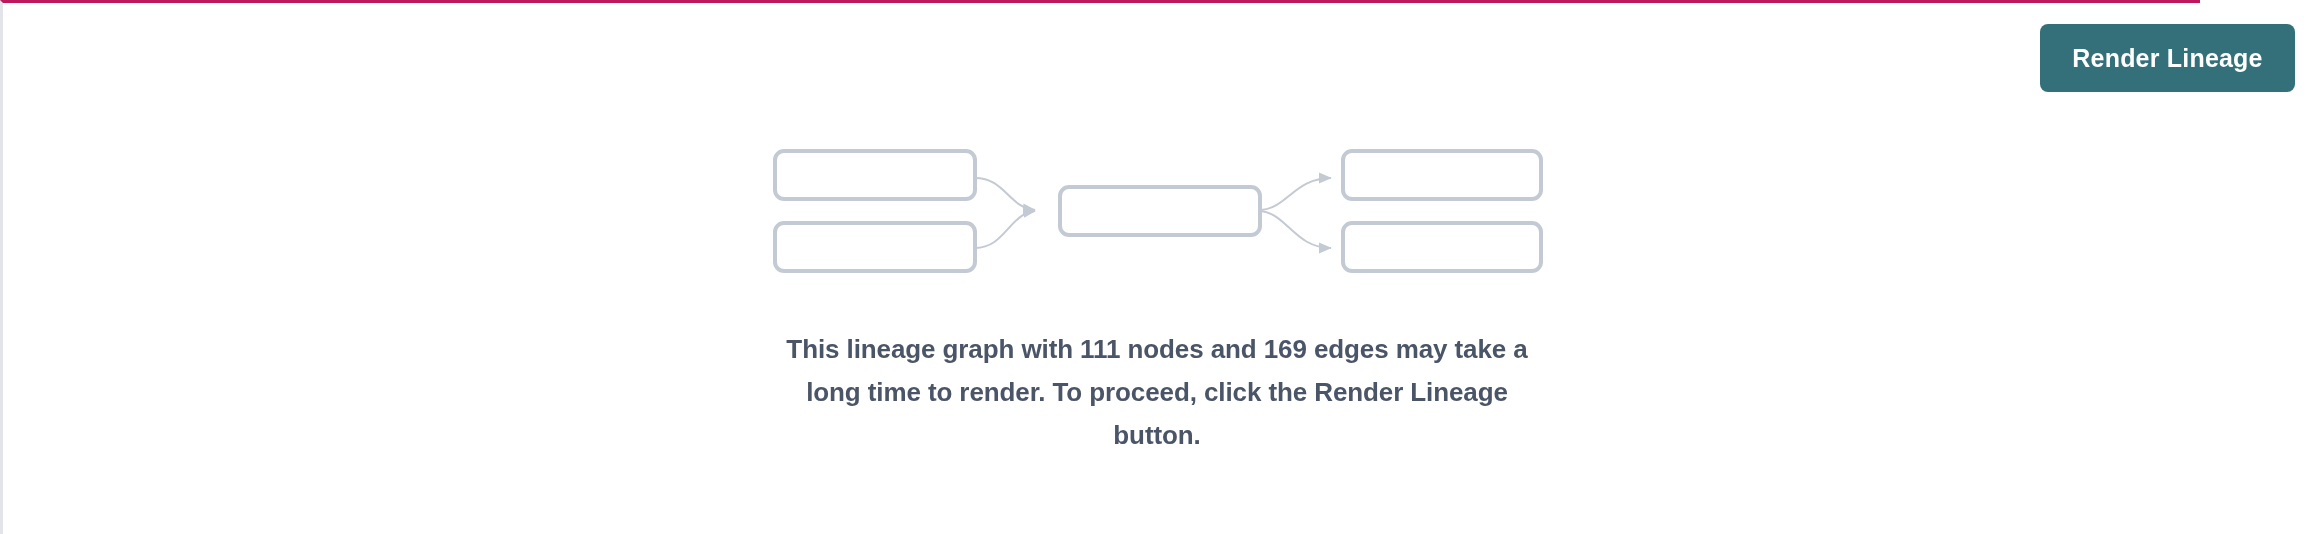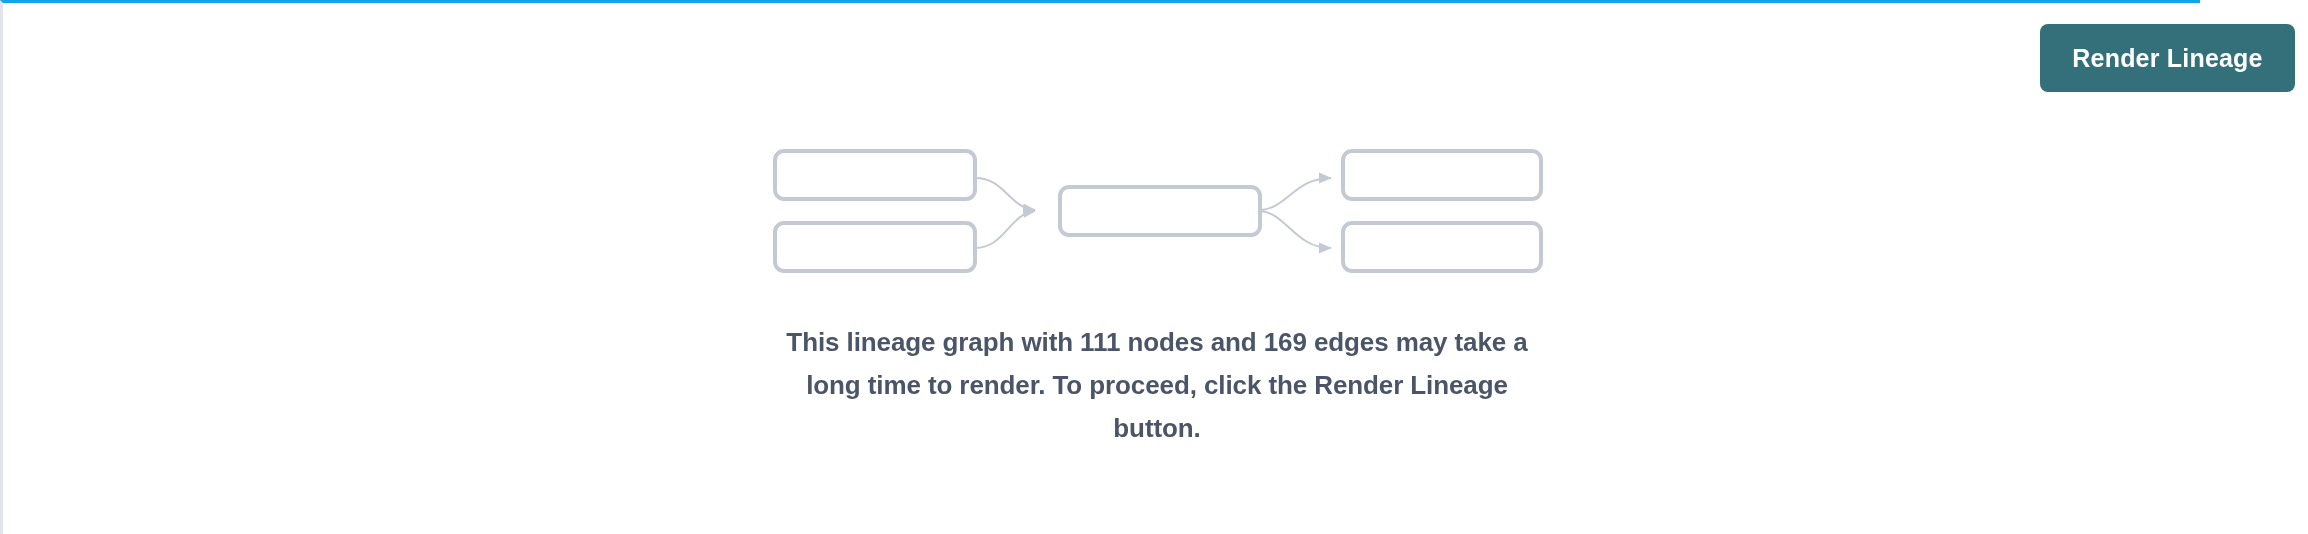--- a/index.html
+++ b/index.html
@@ -13,21 +13,21 @@
     background: #ffffff;
     font-family: "Liberation Sans", sans-serif;
     overflow: hidden;
   }
 
   #app-root {
     position: relative;
     width: 2200px;
     height: 534px;
     background: #ffffff;
-    border-top: 3px solid #0ea5e9;
+    border-top: 3px solid #be185d;
     border-left: 3px solid #e2e4e9;
   }
 
   
   #render-lineage-button {
     position: absolute;
     left: 2037px;
     top: 21px;
     width: 255px;
     height: 68px;
@@ -58,21 +58,21 @@
     display: block;
     width: 810px;
     height: 160px;
     overflow: visible;
   }
 
   
   #lineage-warning-message {
     position: absolute;
     left: 759px;
-    top: 318px;
+    top: 325px;
     width: 790px;
     text-align: center;
     color: #4b5568;
     font-family: "Liberation Sans", sans-serif;
     font-size: 26px;
     font-weight: bold;
     line-height: 43px;
     letter-spacing: -0.1px;
   }
 </style>

